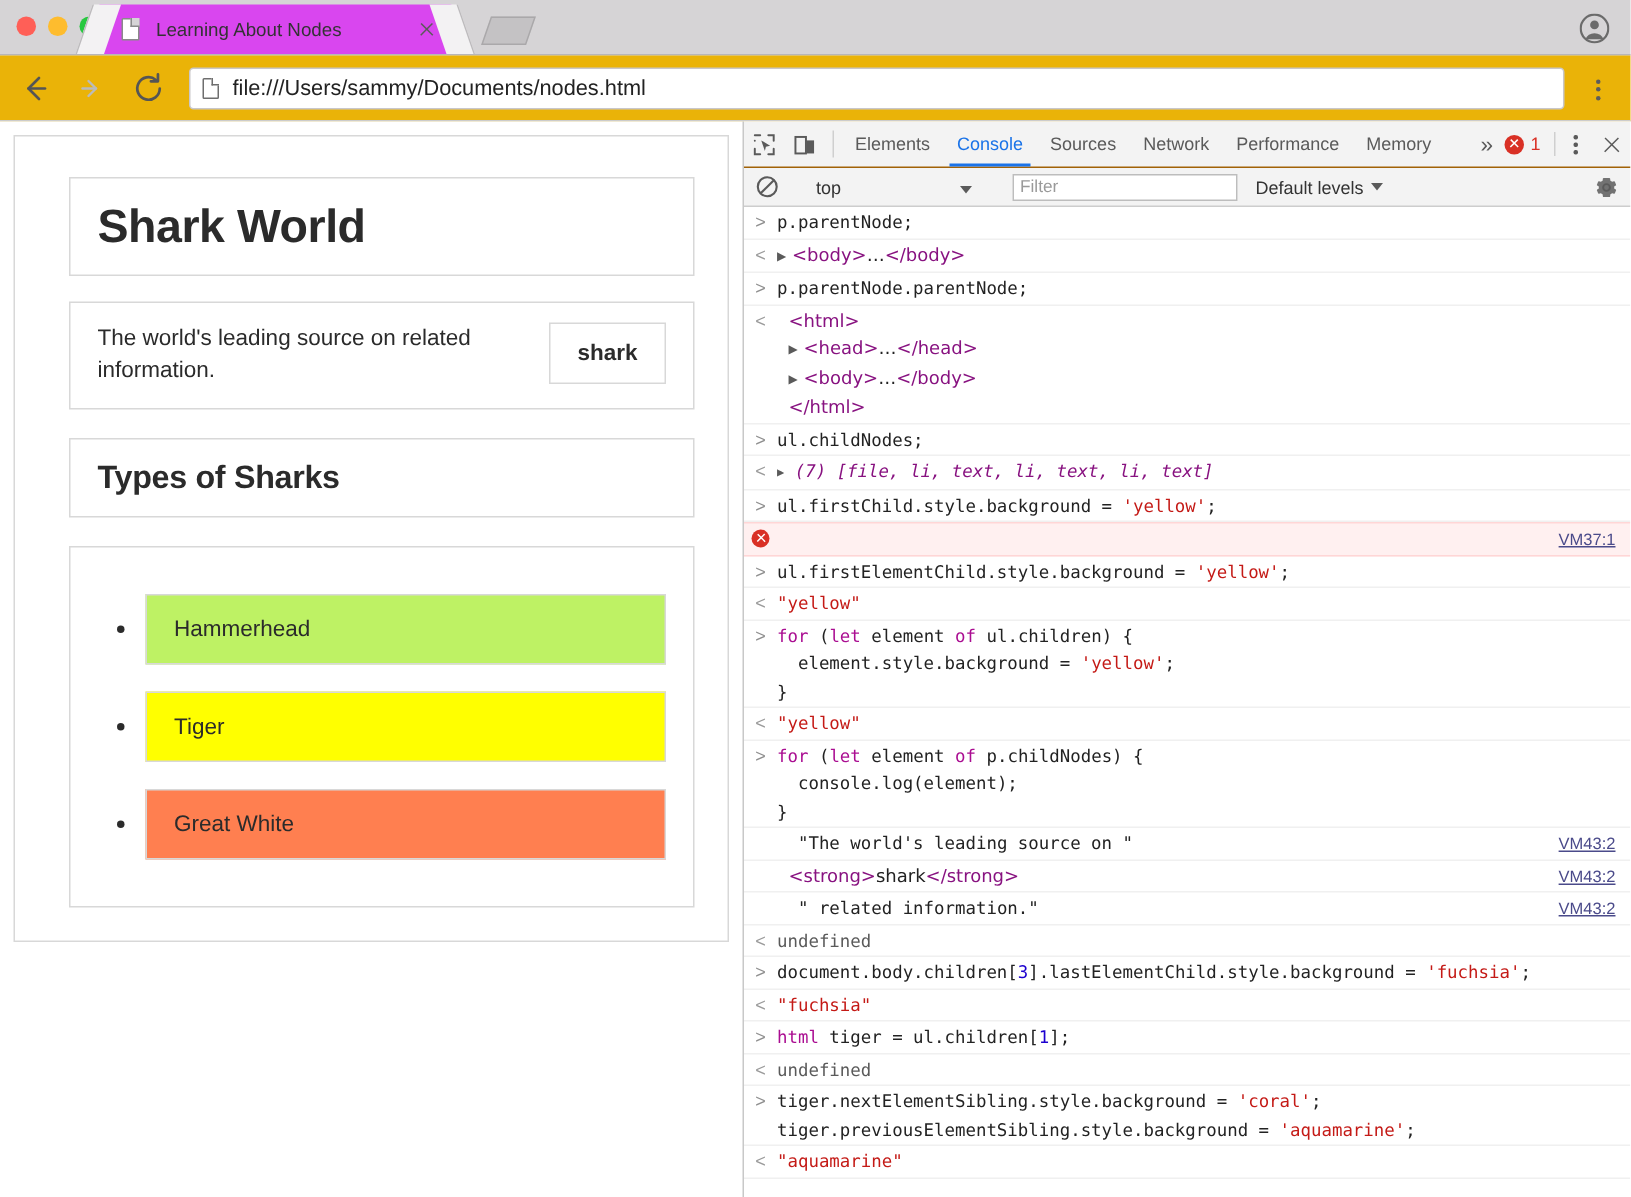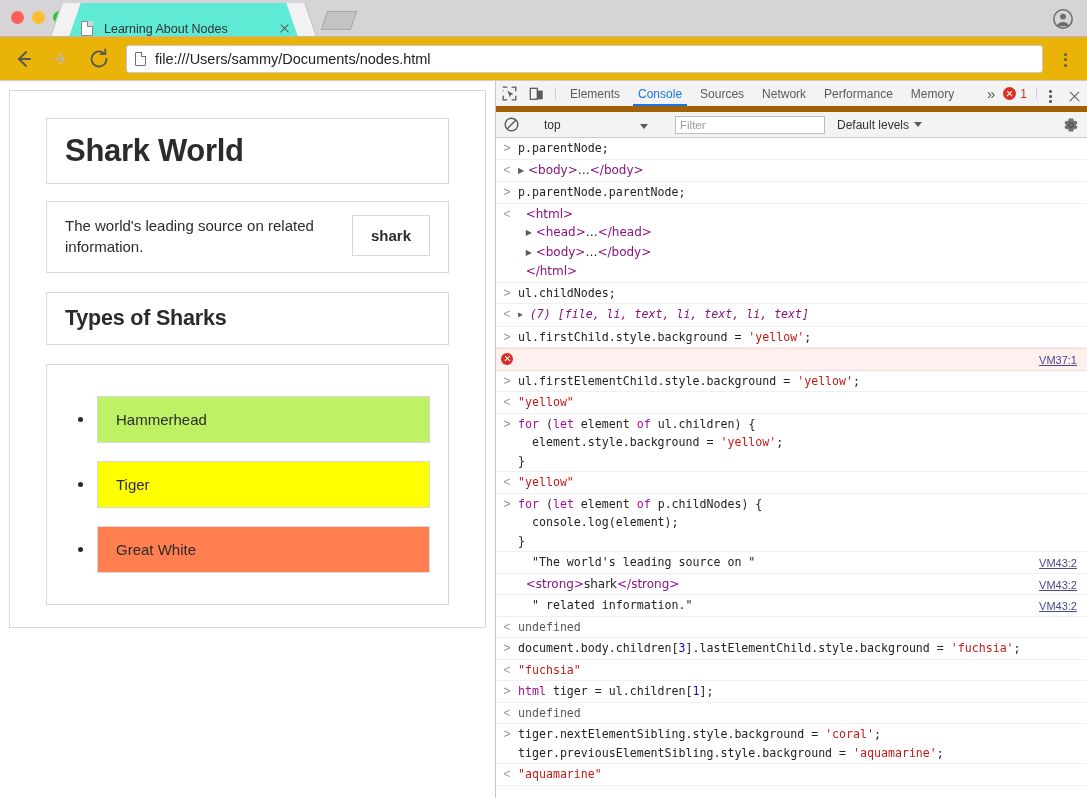--- a/index.html
+++ b/index.html
@@ -24,22 +24,22 @@
   .traffic span { width: 13px; height: 13px; border-radius: 50%; display: block; }
   .tl-close { background: #ff5f57; }
   .tl-min { background: #febc2e; }
   .tl-max { background: #28c840; }
 
   .tabstrip { position: absolute; left: 65px; bottom: 0; height: 33px; display: flex; align-items: flex-end; }
   .tab {
     position: relative;
     height: 33px;
     width: 237px;
-    background: #5eead4;
-    display: flex; align-items: flex-end;
+    background: #d946ef;
+    display: flex; align-items: center;
     padding: 0 10px 0 16px;
     border-top-left-radius: 2px;
     border-top-right-radius: 2px;
   }
   .tab:before, .tab:after {
     content: ""; position: absolute; bottom: 0; width: 18px; height: 33px;
     background: #f3f2f3;
   }
   .tab:before { left: -9px; transform: skewX(-19deg); border-left: 1px solid #bdbbbd; }
   .tab:after { right: -9px; transform: skewX(19deg); border-right: 1px solid #bdbbbd; }
@@ -110,21 +110,21 @@
   .page {
     width: 496px; flex: 0 0 496px; background: #fff; overflow: hidden;
     border-right: 1px solid #c8c8c8; position: relative;
   }
   .devtools {
     flex: 1 1 auto; background: #fff; overflow: hidden; position: relative;
   }
 
   
   .doc-body {
-    margin: 9px; border: 1px solid #d8d8d8; padding: 27px 36px 22px 36px;
+    margin: 9px; border: 1px solid #d8d8d8; padding: 27px 22px 22px 36px;
     background: #fff;
   }
   .doc-h1box { border: 1px solid #d8d8d8; padding: 14px 18px; margin-bottom: 17px; }
   .doc-h1 { font-size: 31px; font-weight: bold; color: #2b2b2b; margin: 0; letter-spacing: -0.3px; }
   .doc-pbox { border: 1px solid #d8d8d8; padding: 13px 18px 14px 18px; margin-bottom: 19px; display: flex; }
   .doc-p {
     font-size: 15px; color: #2b2b2b; line-height: 1.42; margin: 0;
     flex: 1 1 auto; padding-right: 10px;
   }
   .doc-strongbox {
@@ -141,21 +141,21 @@
     min-height: 47px; display: flex; align-items: center;
   }
   .doc-li:before {
     content: ""; position: absolute; left: -20px; top: 50%; margin-top: -2.5px;
     width: 5px; height: 5px; border-radius: 50%; background: #2b2b2b;
   }
 
   
   .dt-tabbar {
     height: 31px; display: flex; align-items: stretch;
-    border-bottom: 6px solid #a16207; background: #f3f3f3;
+    border-bottom: 1px solid #a16207; background: #f3f3f3;
   }
   .dt-iconbtn { width: 27px; position: relative; display: flex; align-items: center; justify-content: center; }
   .dt-div { width: 1px; background: #cfcfcf; margin: 6px 5px; }
   .dt-tab {
     display: flex; align-items: center; padding: 0 9px; font-size: 12px; color: #5a5a5a;
     position: relative; white-space: nowrap;
   }
   .dt-tab.active { color: #1a73e8; }
   .dt-tab.active:after {
     content: ""; position: absolute; left: 4px; right: 4px; bottom: 0; height: 2px; background: #1a73e8;

